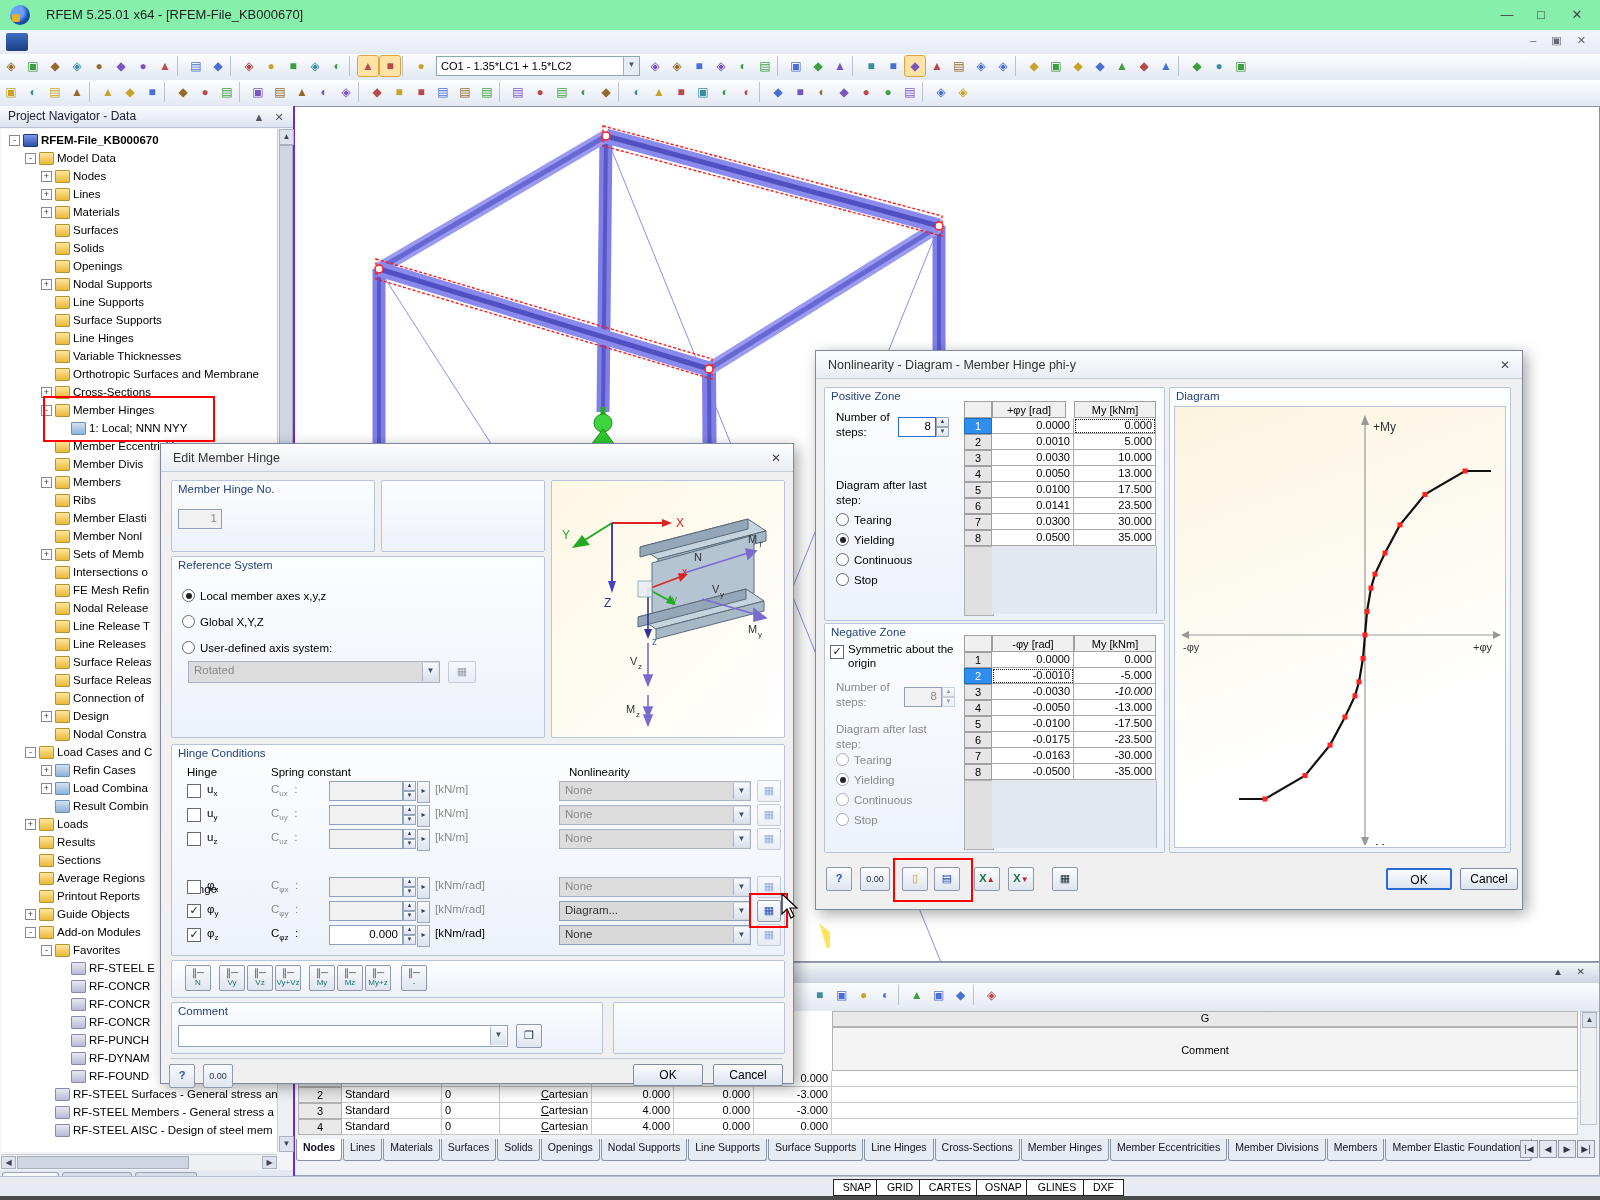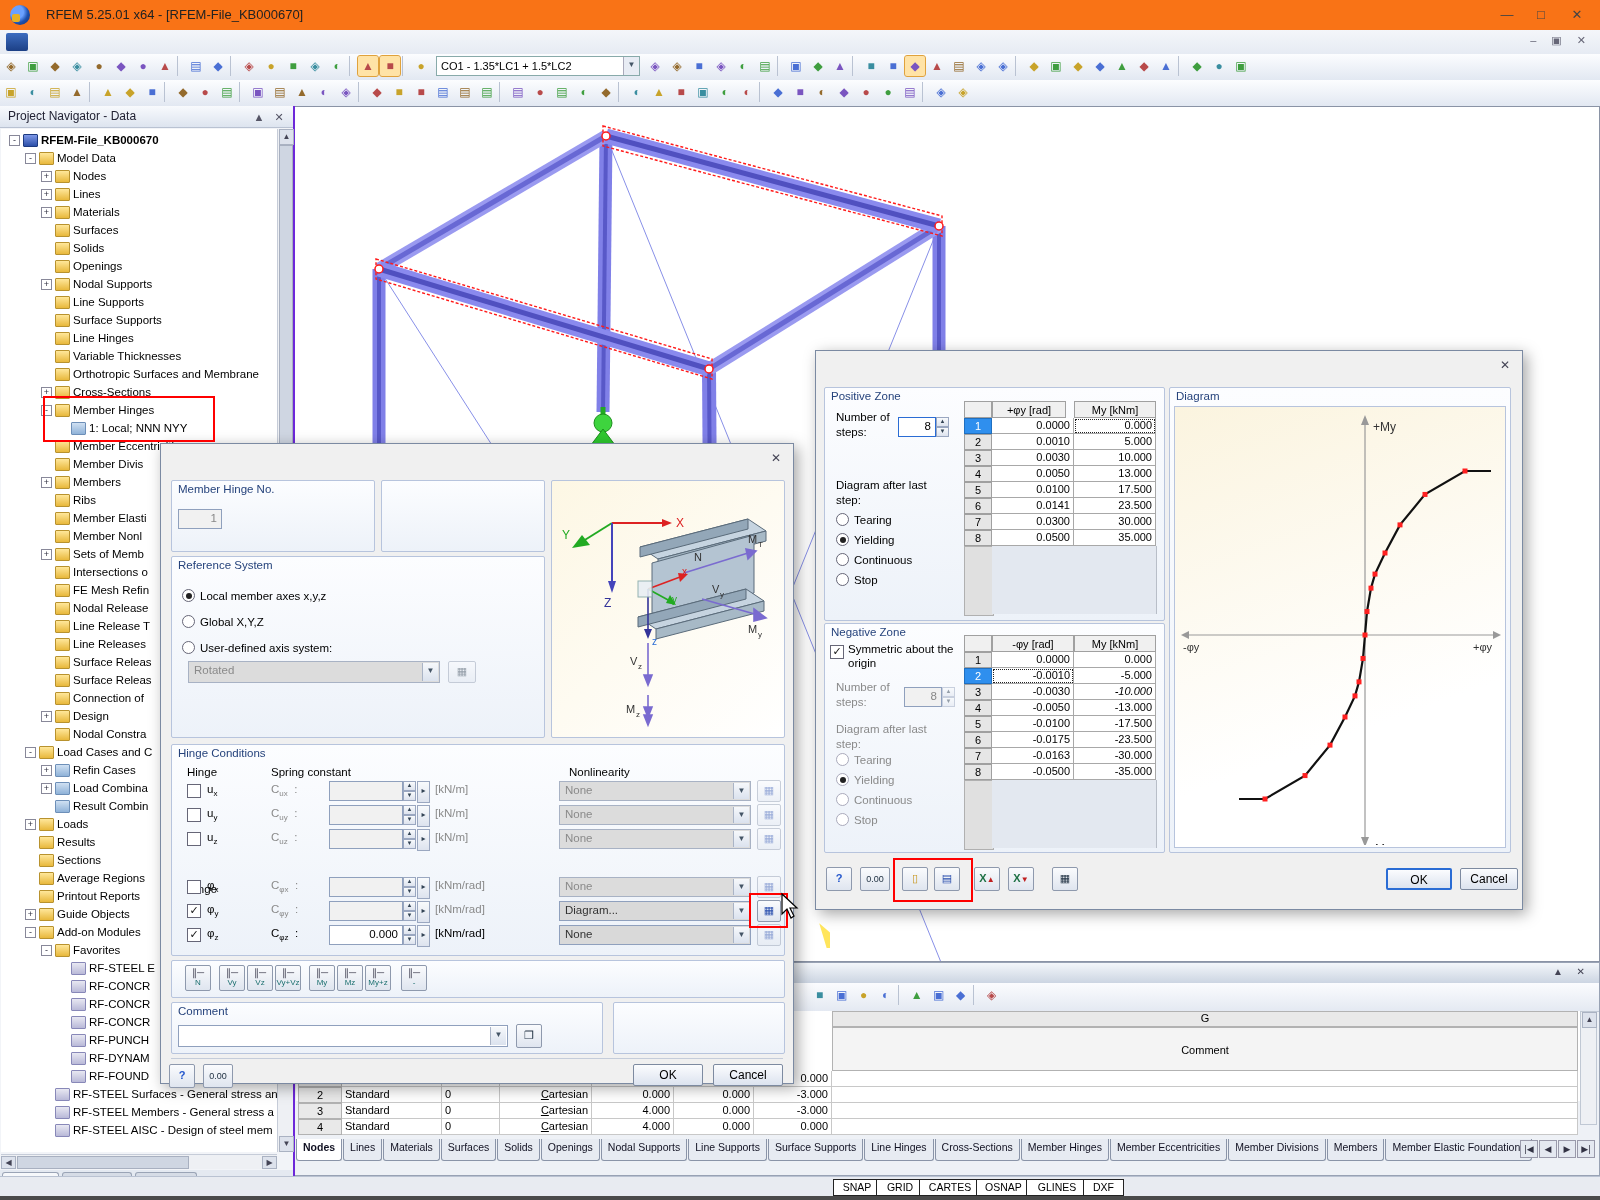--- a/index.html
+++ b/index.html
@@ -1,20 +1,20 @@
 <!DOCTYPE html>
 <html><head>
 <meta charset="utf-8">
 <style>
   html,body{margin:0;padding:0;}
   body{font-family:"Liberation Sans",sans-serif;background:#808080;}
   #app{position:relative;width:1600px;height:1200px;background:#d6dce6;overflow:hidden;font-size:12px;color:#000;}
   .abs{position:absolute;}
   
-  #titlebar{left:0;top:0;width:1600px;height:30px;background:#f97316;border-bottom:1px solid #d0d0d0;}
+  #titlebar{left:0;top:0;width:1600px;height:30px;background:#86efac;border-bottom:1px solid #d0d0d0;}
   #titlebar .ttext{position:absolute;left:46px;top:7px;font-size:13px;color:#222;}
   .winbtn{position:absolute;top:4px;width:34px;height:22px;text-align:center;line-height:22px;color:#444;font-size:13px;}
   #appicon{position:absolute;left:10px;top:5px;width:20px;height:20px;border-radius:50%;
     background:radial-gradient(circle at 35% 35%, #6aa0ff 0 35%, #1c4fae 60%, #12306e 100%);}
   #appicon:after{content:"";position:absolute;left:2px;top:9px;width:8px;height:8px;background:#e8b023;border-radius:2px;}
   #menubar{left:0;top:30px;width:1600px;height:24px;background:linear-gradient(#f4f6fa,#e6ebf3);border-bottom:1px solid #c9d1de;}
   .menu-item{float:left;padding:4px 9px;font-size:12px;color:#111;margin-top:31px;}
   #mdi-icon{float:left;width:22px;height:18px;margin:3px 4px 0 6px;background:linear-gradient(#3d6cc0,#1c3f85);border-radius:2px;}
   .mdi-ctrls{position:absolute;right:8px;top:4px;color:#667;font-size:11px;letter-spacing:6px;}
   .toolbar{left:0;width:1600px;height:26px;background:linear-gradient(#fcfdff,#e2e8f2);border-bottom:1px solid #c2cad8;}
@@ -527,20 +527,21 @@
       <div class="toggle" style="left: 833px; width: 38px; text-align: center;">SNAP</div>
       <div class="toggle" style="left: 876px; width: 38px; text-align: center;">GRID</div>
       <div class="toggle" style="left: 919px; width: 52px; text-align: center;">CARTES</div>
       <div class="toggle" style="left: 976px; width: 45px; text-align: center;">OSNAP</div>
       <div class="toggle" style="left: 1026px; width: 52px; text-align: center;">GLINES</div>
       <div class="toggle" style="left: 1083px; width: 31px; text-align: center;">DXF</div>
     </div>
   <div class="abs" id="darkstrip"></div>
 
   <div class="dialog" id="dlg-edit" style="left:160px;top:443px;width:632px;height:639px;z-index:500;">
+    <div class="dlg-title">Edit Member Hinge</div>
     <div class="dlg-close" style="right:8px;">✕</div>
 
     <div class="group" style="left:10px;top:36px;width:202px;height:70px;">
       <div class="group-label">Member Hinge No.</div>
       <div class="field dis" style="left:6px;top:28px;width:44px;height:20px;">1</div>
     </div>
     <div class="panel-empty" style="left:220px;top:36px;width:162px;height:70px;"></div>
 
     <div class="group" style="left:10px;top:112px;width:372px;height:180px;">
       <div class="group-label">Reference System</div>
@@ -711,20 +712,21 @@
     <div class="panel-empty" style="left:452px;top:558px;width:170px;height:50px;"></div>
 
     <div class="abs" style="left:10px;top:614px;width:612px;border-top:1px solid #c4ccda;"></div>
     <div class="sq-btn" style="left:8px;top:620px;width:26px;height:24px;padding-top:4px;color:#2255cc;font-weight:bold;">?</div>
     <div class="sq-btn" style="left:42px;top:620px;width:30px;height:24px;padding-top:6px;font-size:9px;">0.00</div>
     <div class="push-btn" style="left:472px;top:620px;width:70px;height:22px;">OK</div>
     <div class="push-btn" style="left:552px;top:620px;width:70px;height:22px;">Cancel</div>
   </div>
 
   <div class="dialog" id="dlg-nonlin" style="left:815px;top:350px;width:706px;height:558px;z-index:600;">
+    <div class="dlg-title">Nonlinearity - Diagram - Member Hinge phi-y</div>
     <div class="dlg-close" style="right:8px;">✕</div>
 
     <div class="group" style="left:8px;top:36px;width:339px;height:232px;">
       <div class="group-label">Positive Zone</div>
     </div>
     <div class="lbl" style="left:20px;top:60px;">Number of</div>
     <div class="lbl" style="left:20px;top:75px;">steps:</div>
     <div class="field" style="left:82px;top:66px;width:38px;height:20px;border-color:#2a6cd4;">8</div>
     <div class="spin" style="left:120px;top:66px;height:10px;">▲</div>
     <div class="spin" style="left:120px;top:76px;height:10px;">▼</div>

